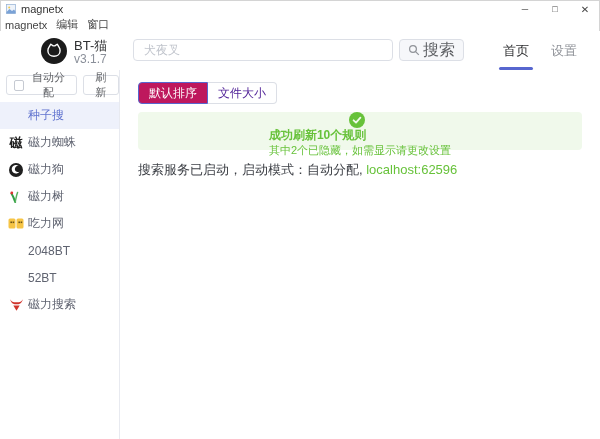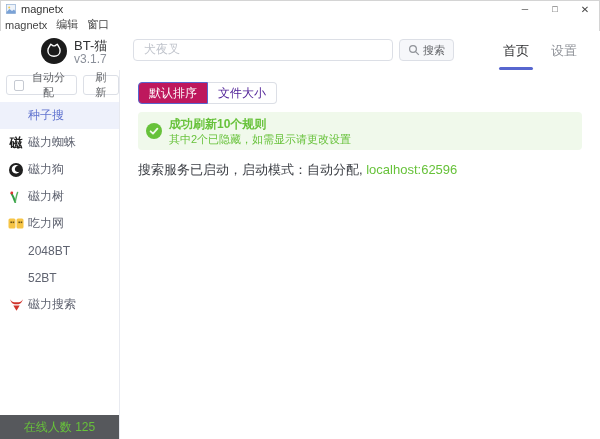--- a/index.html
+++ b/index.html
@@ -16,23 +16,23 @@
 
   
   .menubar{position:absolute;top:18px;left:0;right:0;height:13px;display:flex;align-items:center;padding-left:5px;gap:9px;}
   .menu-item{font-size:11px;color:#454545;}
 
   
   .header{position:absolute;top:31px;left:0;right:0;height:39px;border-bottom:1px solid #ebeef5;background:#fff;}
   .logo{position:absolute;left:41px;top:7px;}
   .app-title{position:absolute;left:74px;top:6px;font-size:13px;color:#303133;}
   .app-version{position:absolute;left:74px;top:21px;font-size:12px;color:#8a8f99;}
-  .search-input{position:absolute;left:133px;top:8px;width:260px;height:22px;box-sizing:border-box;border:1px solid #dcdfe6;border-radius:4px;padding:0 10px;font-size:12px;color:#303133;outline:none;font-family:Liberation Mono, monospace;}
+  .search-input{position:absolute;left:133px;top:8px;width:260px;height:22px;box-sizing:border-box;border:1px solid #dcdfe6;border-radius:4px;padding:0 10px;font-size:12px;color:#303133;outline:none;font-family:Liberation Sans, sans-serif;}
   .search-input::placeholder{color:#c0c4cc;}
-  .search-btn{position:absolute;left:399px;top:8px;height:22px;box-sizing:border-box;display:flex;align-items:center;gap:3px;padding:5px 8px;background:#f6f7fa;border:1px solid #dcdfe6;border-radius:4px;font-size:11px;color:#606266;cursor:pointer;font-family:Liberation Serif, serif;}
+  .search-btn{position:absolute;left:399px;top:8px;height:22px;box-sizing:border-box;display:flex;align-items:center;gap:3px;padding:5px 8px;background:#f6f7fa;border:1px solid #dcdfe6;border-radius:4px;font-size:16px;color:#606266;cursor:pointer;font-family:Liberation Serif, serif;}
   .nav{position:absolute;right:12px;top:0;height:39px;display:flex;}
   .nav-item{width:48px;height:39px;display:flex;align-items:center;justify-content:center;font-size:13px;color:#909399;position:relative;cursor:pointer;}
   .nav-item.active{color:#303133;}
   .nav-item.active::after{content:"";position:absolute;left:7px;right:7px;bottom:0;height:3px;border-radius:2px;background:#5766cf;}
 
   
   .sidebar{position:absolute;top:70px;left:0;bottom:0;width:119px;border-right:1px solid #e8eaf0;background:#fff;}
   .side-controls{height:30px;display:flex;align-items:center;padding-left:6px;gap:6px;}
   .btn-small{height:20px;box-sizing:border-box;display:inline-flex;align-items:center;border:1px solid #dcdfe6;border-radius:3px;background:#fff;font-size:11px;color:#606266;padding:0 7px;cursor:pointer;font-family:inherit;}
   .checkbox{width:9px;height:9px;border:1px solid #c6cad2;border-radius:2px;margin-right:4px;background:#fff;}
@@ -43,21 +43,21 @@
   .side-item.active{background:#eef1fb;color:#6073cf;}
   .glyph-icon{font-size:13px;font-weight:bold;color:#1f1f1f;line-height:1;}
   .side-footer{position:absolute;left:0;right:0;bottom:0;height:24px;background:#56585c;display:flex;align-items:center;justify-content:center;font-size:12px;color:#67c23a;}
 
   
   .main{position:absolute;left:120px;top:70px;right:0;bottom:0;background:#fff;padding:12px 18px;box-sizing:border-box;}
   .sort-tabs{display:flex;}
   .tab{height:22px;box-sizing:border-box;display:flex;align-items:center;padding:0 10px;font-size:12px;border:1px solid #dcdfe6;cursor:pointer;background:#fff;color:#4c1d95;font-family:inherit;}
   .tab.active{background:#be185d;border-color:#5766cf;color:#fff;border-radius:4px 0 0 4px;}
   .tab.inactive{border-left:none;border-radius:0 4px 4px 0;}
-  .alert{margin-top:8px;height:38px;background:#f0f9eb;border-radius:4px;display:flex;align-items:center;padding:0 8px;}
+  .alert{margin-top:8px;height:38px;background:#f0f9eb;border-radius:4px;display:flex;align-items:center;padding:0 8px;flex-direction:column;}
   .alert-icon{flex:none;margin-right:7px;display:flex;}
   .alert-title{font-size:12px;font-weight:bold;color:#67c23a;line-height:15px;}
   .alert-desc{font-size:11px;color:#67c23a;line-height:14px;}
   .status-line{margin-top:11px;font-size:13px;color:#3c3f45;}
   .status-link{color:#67c23a;cursor:pointer;}
 </style>
 </head>
 <body>
 
 <div class="window">
@@ -171,23 +171,20 @@
       <li class="side-item">
         <span class="sicon">
           <svg width="15" height="14" viewBox="0 0 16 14">
               <path fill="#d0342c" d="M1 0.8 C2.2 4.3 4 5.8 6 6.3 L10 6.3 C12 5.8 13.8 4.3 15 0.8 C13.5 2.8 12 3.8 10.5 4 L5.5 4 C4 3.8 2.5 2.8 1 0.8 Z"></path>
               <path fill="#d0342c" d="M4.6 7.4 L11.4 7.4 L8 13 Z"></path>
             </svg>
         </span>
         <span>磁力搜索</span>
       </li>
     </ul>
-    <div class="side-footer">
-      <span>在线人数 125</span>
-    </div>
   </aside>
 
   <main class="main">
     <div class="sort-tabs">
       <button class="tab active">默认排序</button>
       <button class="tab inactive">文件大小</button>
     </div>
     <div class="alert">
       <span class="alert-icon">
         <svg width="16" height="16" viewBox="0 0 16 16">

